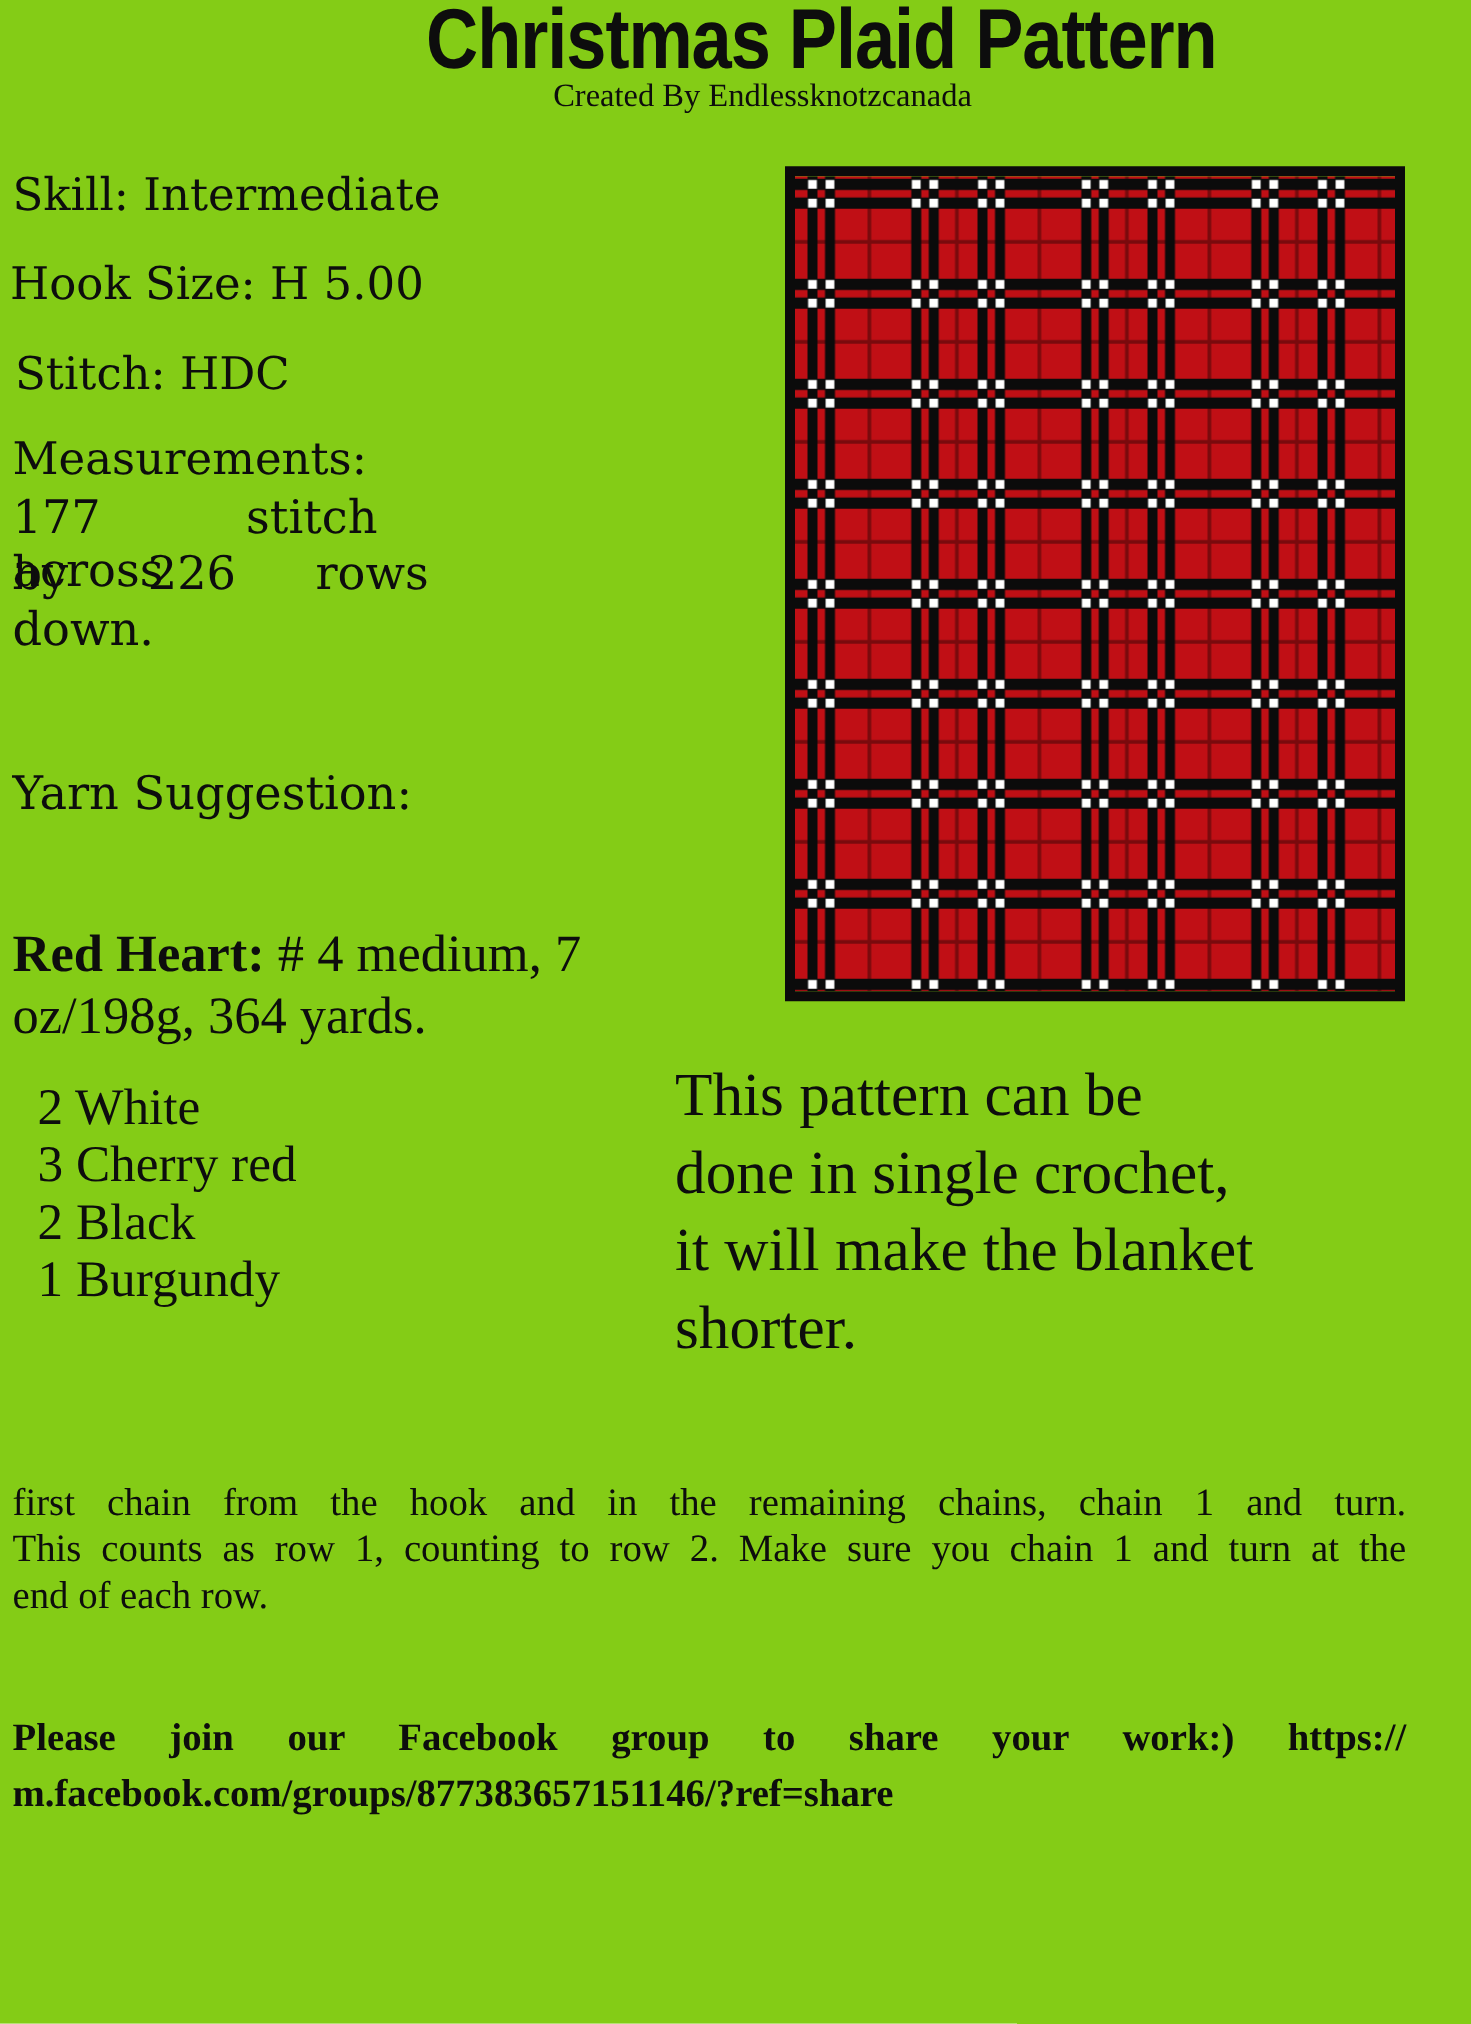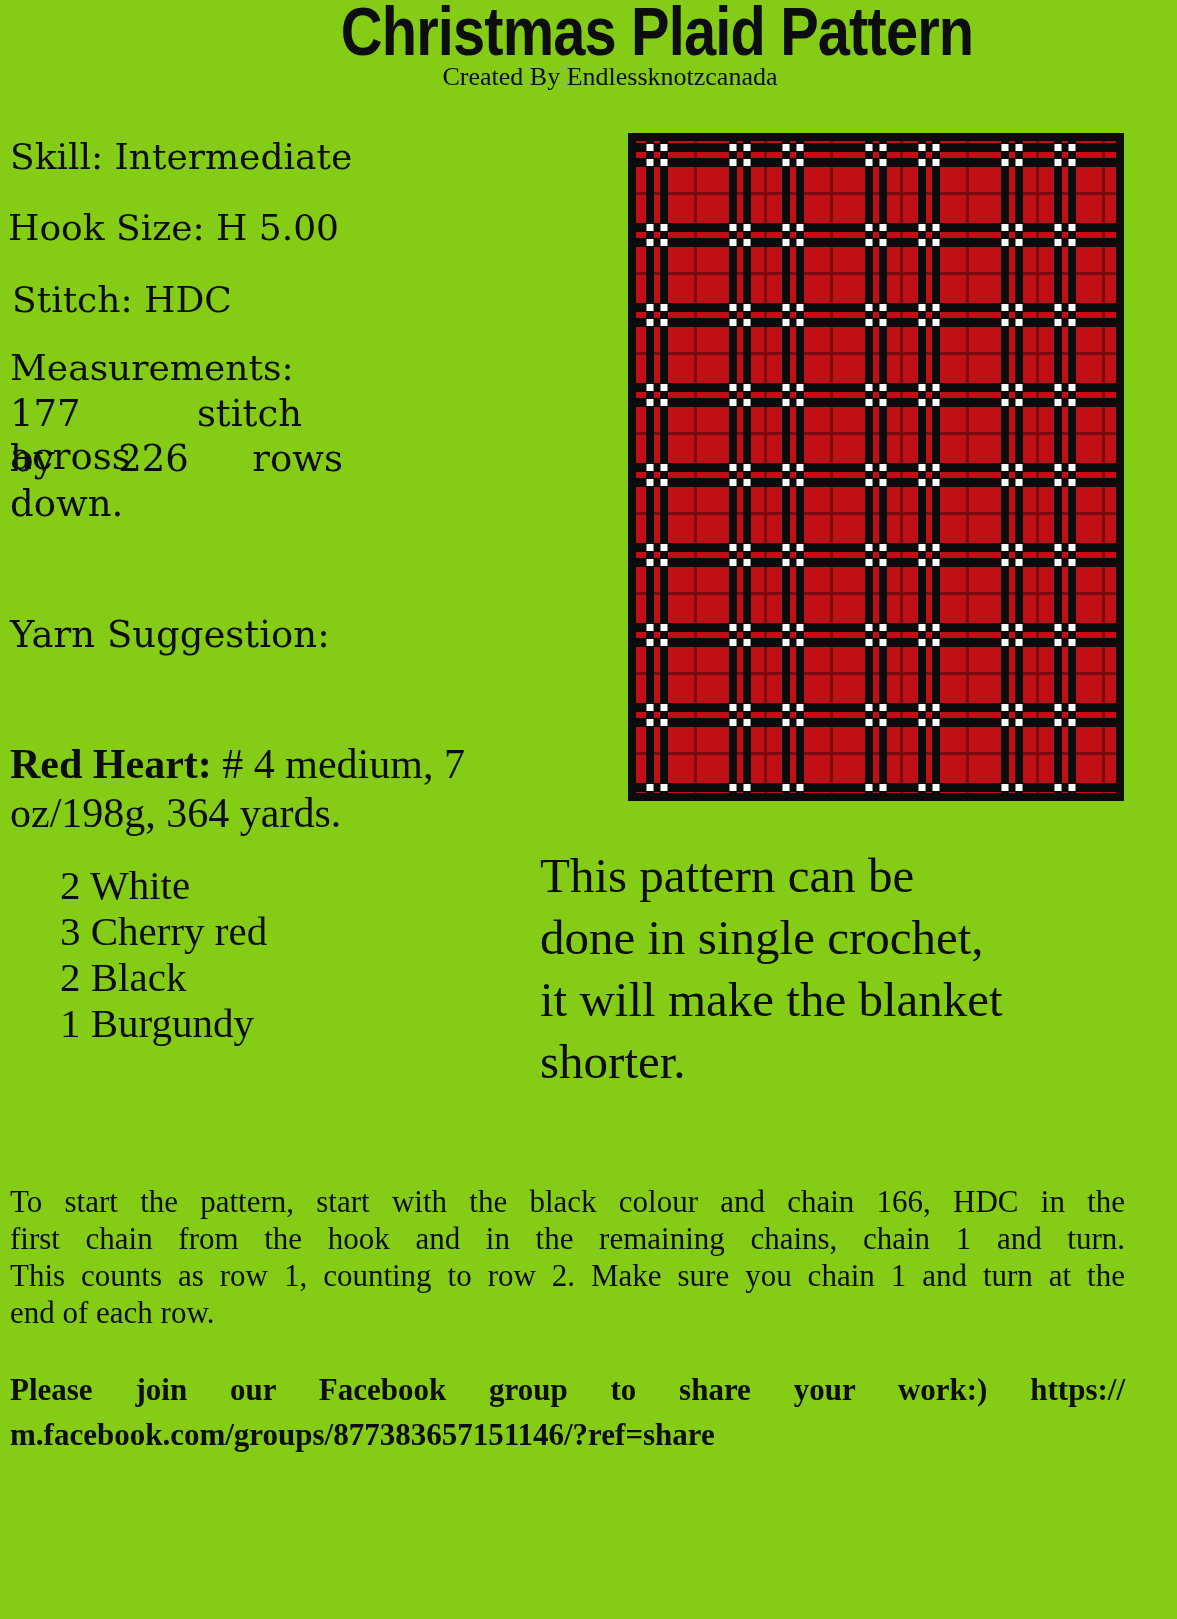--- a/index.html
+++ b/index.html
@@ -58,21 +58,21 @@
   }
   .redheart{
     position:absolute; top:740px; left:10px;
     font-size:42px; line-height:49px; white-space:nowrap;
   }
   .redheart b{font-weight:bold;margin-top:24px;}
   .yarn-list{
     position:absolute; top:862px; left:30px;
     font-size:41px; line-height:46px;
   }
-  .yarn-list .li{white-space:nowrap;margin-left:30px;}
+  .yarn-list .li{white-space:nowrap;}
   
   .plaid{
     position:absolute; left:628px; top:133px;
     width:480px; height:652px;
     border:8px solid #0b0b0b;
   }
   .plaid svg{display:block;}
   
   .note{
     position:absolute; left:540px; top:845px; width:570px;
@@ -168,21 +168,20 @@
   </div>
 
   <div class="note">
     <div>This pattern can be</div>
     <div>done in single crochet,</div>
     <div>it will make the blanket</div>
     <div>shorter.</div>
   </div>
 
   <div class="instructions">
-    <div class="just-line">To start the pattern, start with the black colour and chain 166, HDC in the</div>
     <div class="just-line">first chain from the hook and in the remaining chains, chain 1 and turn.</div>
     <div class="just-line">This counts as row 1, counting to row 2. Make sure you chain 1 and turn at the</div>
     <div class="plain-line">end of each row.</div>
   </div>
 
   <div class="facebook">
     <div class="just-line">Please join our Facebook group to share your work:) https://</div>
     <div class="plain-line">m.facebook.com/groups/877383657151146/?ref=share</div>
   </div>
 

